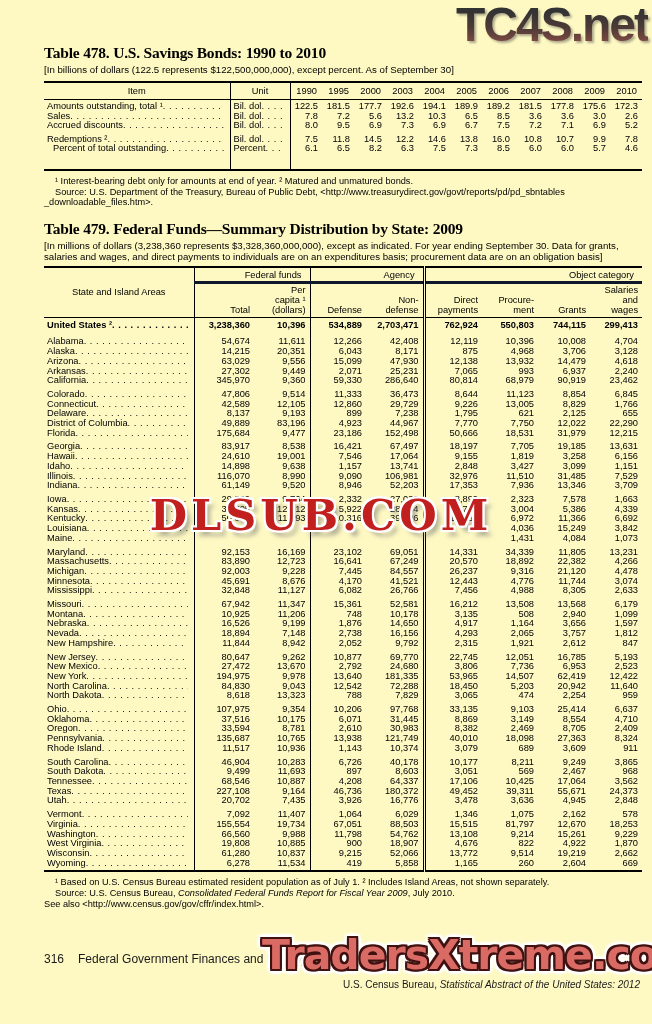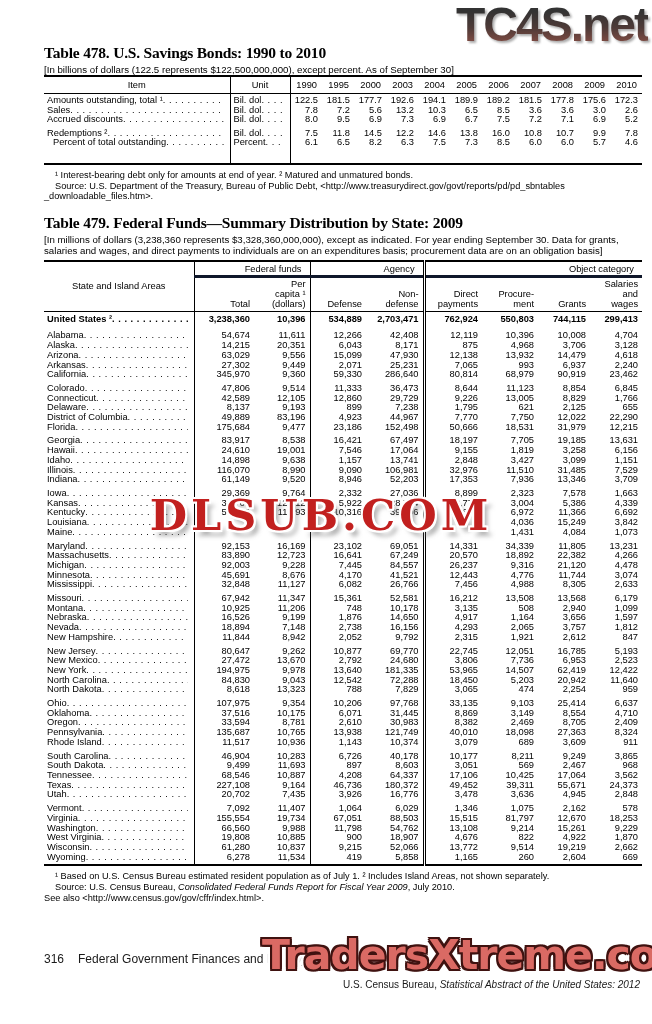--- a/index.html
+++ b/index.html
@@ -1,34 +1,34 @@
 <!DOCTYPE html>
 <html><head>
 <meta charset="utf-8">
 <style>
   html,body{margin:0;padding:0;background:#e8e8e8;}
-  .page{position:relative;width:652px;height:1024px;background:#ffffff;overflow:hidden;
+  .page{position:relative;width:652px;height:1024px;background:#fef9c3;overflow:hidden;
         font-family:"Liberation Sans",sans-serif;color:#000;}
   .content{position:absolute;left:44px;top:44px;width:598px;}
   .t-title{font-family:"Liberation Serif",serif;font-weight:bold;font-size:15.5px;line-height:17px;letter-spacing:-0.2px;}
   .t-sub{font-size:9.7px;line-height:11px;margin-top:3px;}
   .mt479{margin-top:12px;}
 
   table{border-collapse:collapse;width:100%;table-layout:fixed;font-size:9.3px;}
   td,th{vertical-align:top;}
   .num{text-align:right;padding-right:4px;}
   tr.gap td{padding-top:4px;}
   .cf{display:flex;padding:0 5px 0 2px;}
   .nm{white-space:nowrap;}
   .nm.ind{padding-left:6px;}
   .dots{flex:1 1 auto;overflow:hidden;white-space:nowrap;}
   .dots::after{content:" . . . . . . . . . . . . . . . . . . . . . . . . . . . . . . . . . . . . . . . . . . . .";letter-spacing:0.5px;}
 
   
-  .t478{border-top:2px solid #000;border-bottom:2px solid #000;}
+  .t478{margin-top:6px;border-top:2px solid #000;border-bottom:2px solid #000;}
   .t478 th{font-weight:normal;border-bottom:1px solid #000;padding:3px 1px;text-align:center;}
   .t478 th.yr{text-align:right;padding-right:5px;}
   .t478 td{line-height:9.6px;padding-top:0;padding-bottom:0;}
   .t478 tr.first td{padding-top:2px;}
   .t478 td:nth-child(2),.t478 th:nth-child(2),
   .t478 td:nth-child(3),.t478 th:nth-child(3){border-left:1px solid #000;}
   .t478 tr:last-child td{padding-bottom:15px;}
 
   
   .t479{margin-top:4px;border-top:2px solid #000;border-bottom:2px solid #000;}

